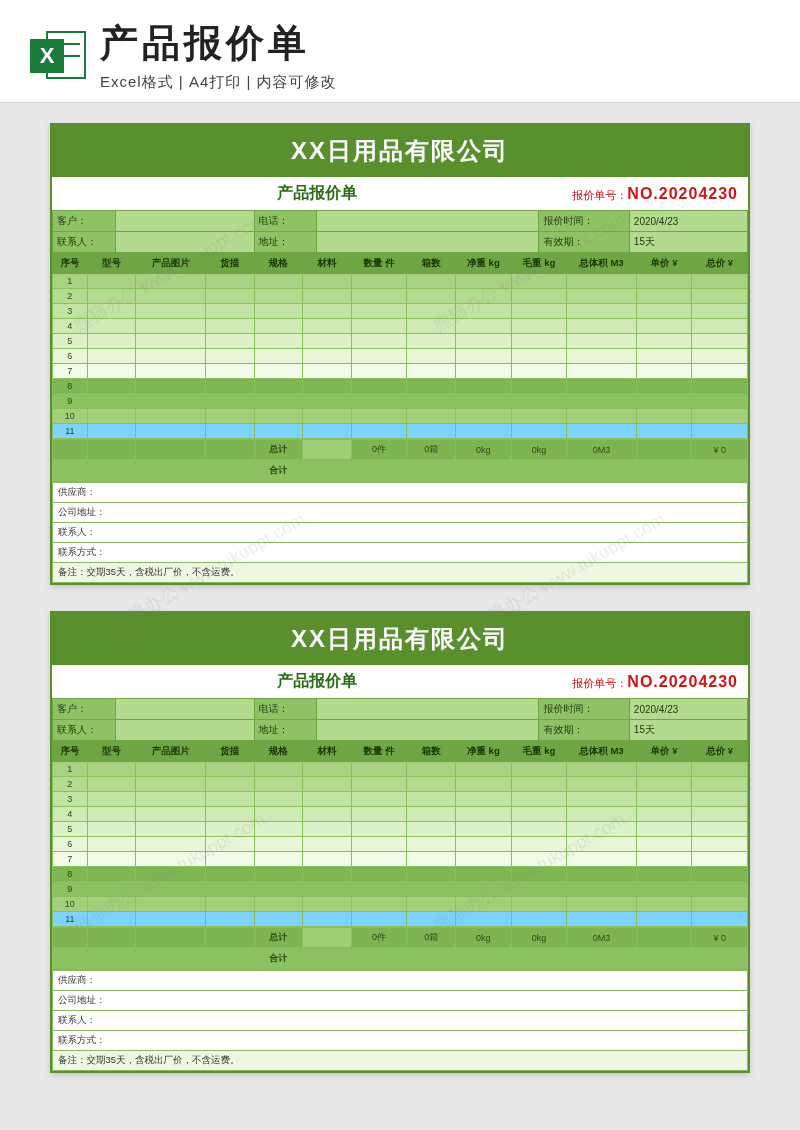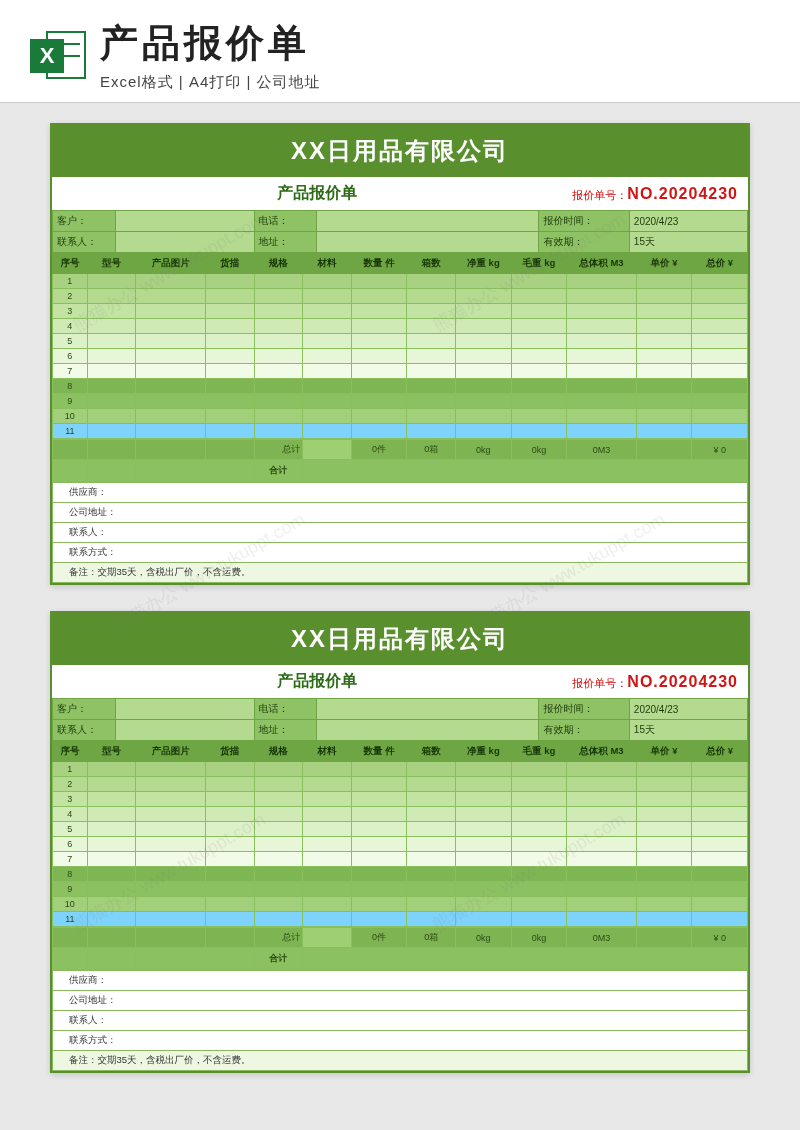--- a/index.html
+++ b/index.html
@@ -148,37 +148,37 @@
   .r11 td{ background:#7dd3fc; }
 
   .totals td {
     border: 1px solid #6fa644;
     background: #7fb452;
     color: #163406;
     font-size: 10px;
     padding: 3px 2px;
     text-align: center;
   }
-  .totals td.lbl { font-weight:400;text-align:right; }
+  .totals td.lbl { font-weight:700; }
   .totals td.wide { background:#9fcf73; }
   .heji td {
     border: 1px solid #6fa644;
     background: #8cc162;
     color: #163406;
     font-size: 10px;
     font-weight: 700;
     text-align: center;
     padding: 4px;
   }
 
   table.footer td {
     border: 1px solid #89b85f;
     background: #fff;
     font-size: 9.5px;
-    padding: 3px 16px;
+    padding: 3px 5px;
     color: #333;
   }
   table.footer td.note { background:#eef7e2; }
 </style>
 </head>
 <body>
 
 <div class="watermark" style="top:260px;left:60px">熊猫办公 www.tukuppt.com</div>
 <div class="watermark" style="top:260px;left:420px">熊猫办公 www.tukuppt.com</div>
 <div class="watermark" style="top:560px;left:100px">熊猫办公 www.tukuppt.com</div>
@@ -186,21 +186,21 @@
 <div class="watermark" style="top:860px;left:60px">熊猫办公 www.tukuppt.com</div>
 <div class="watermark" style="top:860px;left:420px">熊猫办公 www.tukuppt.com</div>
 
 <div class="header-bar">
   <div class="excel-ico">
     <div class="sheet"></div>
     <div class="x">X</div>
   </div>
   <div class="hd-texts">
     <div class="hd-title">产品报价单</div>
-    <div class="hd-sub">Excel格式 | A4打印 | 公司地址</div>
+    <div class="hd-sub">Excel格式 | A4打印 | 内容可修改</div>
   </div>
 </div>
 
 <div class="canvas">
 
   <div class="sheet-card">
     <div class="company-band">XX日用品有限公司</div>
     <div class="subbar">
       <div class="subtitle">产品报价单</div>
       <div class="numwrap">

